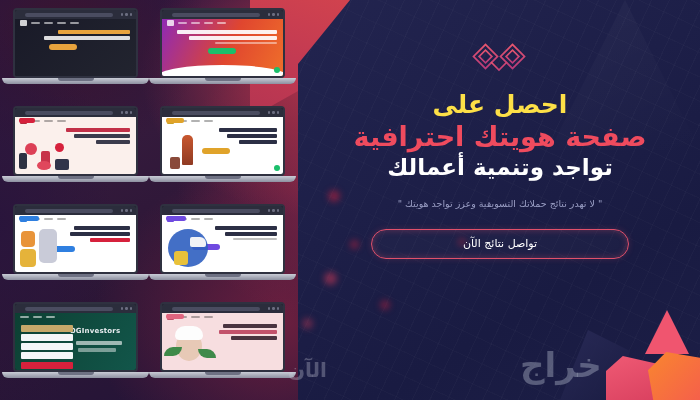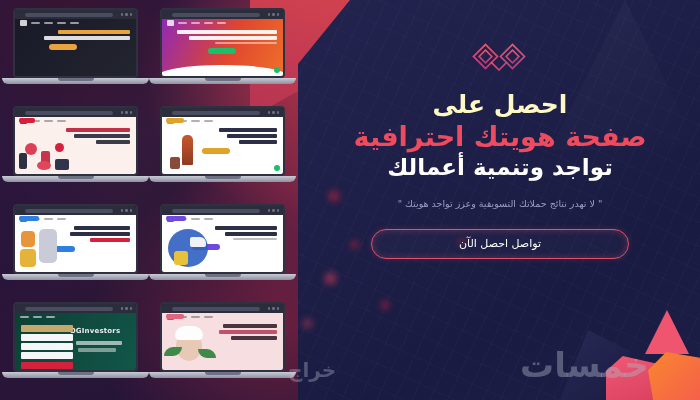--- a/index.html
+++ b/index.html
@@ -128,21 +128,21 @@
 
   
   .content{position:absolute;left:300px;top:0;width:400px;height:400px;z-index:8;
     display:flex;flex-direction:column;align-items:center;}
 
   .logo{margin-top:40px;width:58px;height:40px;}
   .logo svg{display:block;}
 
   .heads{margin-top:10px;width:100%;text-align:center;}
   .h1{
-    font-size:25px;font-weight:700;color:#fef9c3;letter-spacing:.5px;line-height:1.18;
+    font-size:25px;font-weight:700;color:#fde047;letter-spacing:.5px;line-height:1.18;
   }
   .h2{
     font-size:27px;font-weight:700;color:#ef4b5e;letter-spacing:.5px;line-height:1.18;margin-top:1px;
   }
   .h3{
     font-size:23px;font-weight:700;color:#ffffff;letter-spacing:.5px;line-height:1.2;margin-top:2px;
   }
   .sub{
     margin-top:16px;font-size:9.5px;color:#9a9ec4;letter-spacing:.2px;font-weight:400;
   }
@@ -456,19 +456,19 @@
     </div>
 
     <div class="heads">
       <div class="h1">احصل على</div>
       <div class="h2">صفحة هويتك احترافية</div>
       <div class="h3">تواجد وتنمية أعمالك</div>
     </div>
 
     <div class="sub">" لا تهدر نتائج حملاتك التسويقية وعزز تواجد هويتك "</div>
 
-    <div class="cta">تواصل احصل الآن</div>
+    <div class="cta">تواصل نتائج الآن</div>
   </div>
 
-  <div class="wm wm-khamsat">خراج</div>
-  <div class="wm wm-kh2">خمسات</div>
+  <div class="wm wm-khamsat">الآن</div>
+  <div class="wm wm-kh2">خراج</div>
 
 </div>
 
 </body></html>

